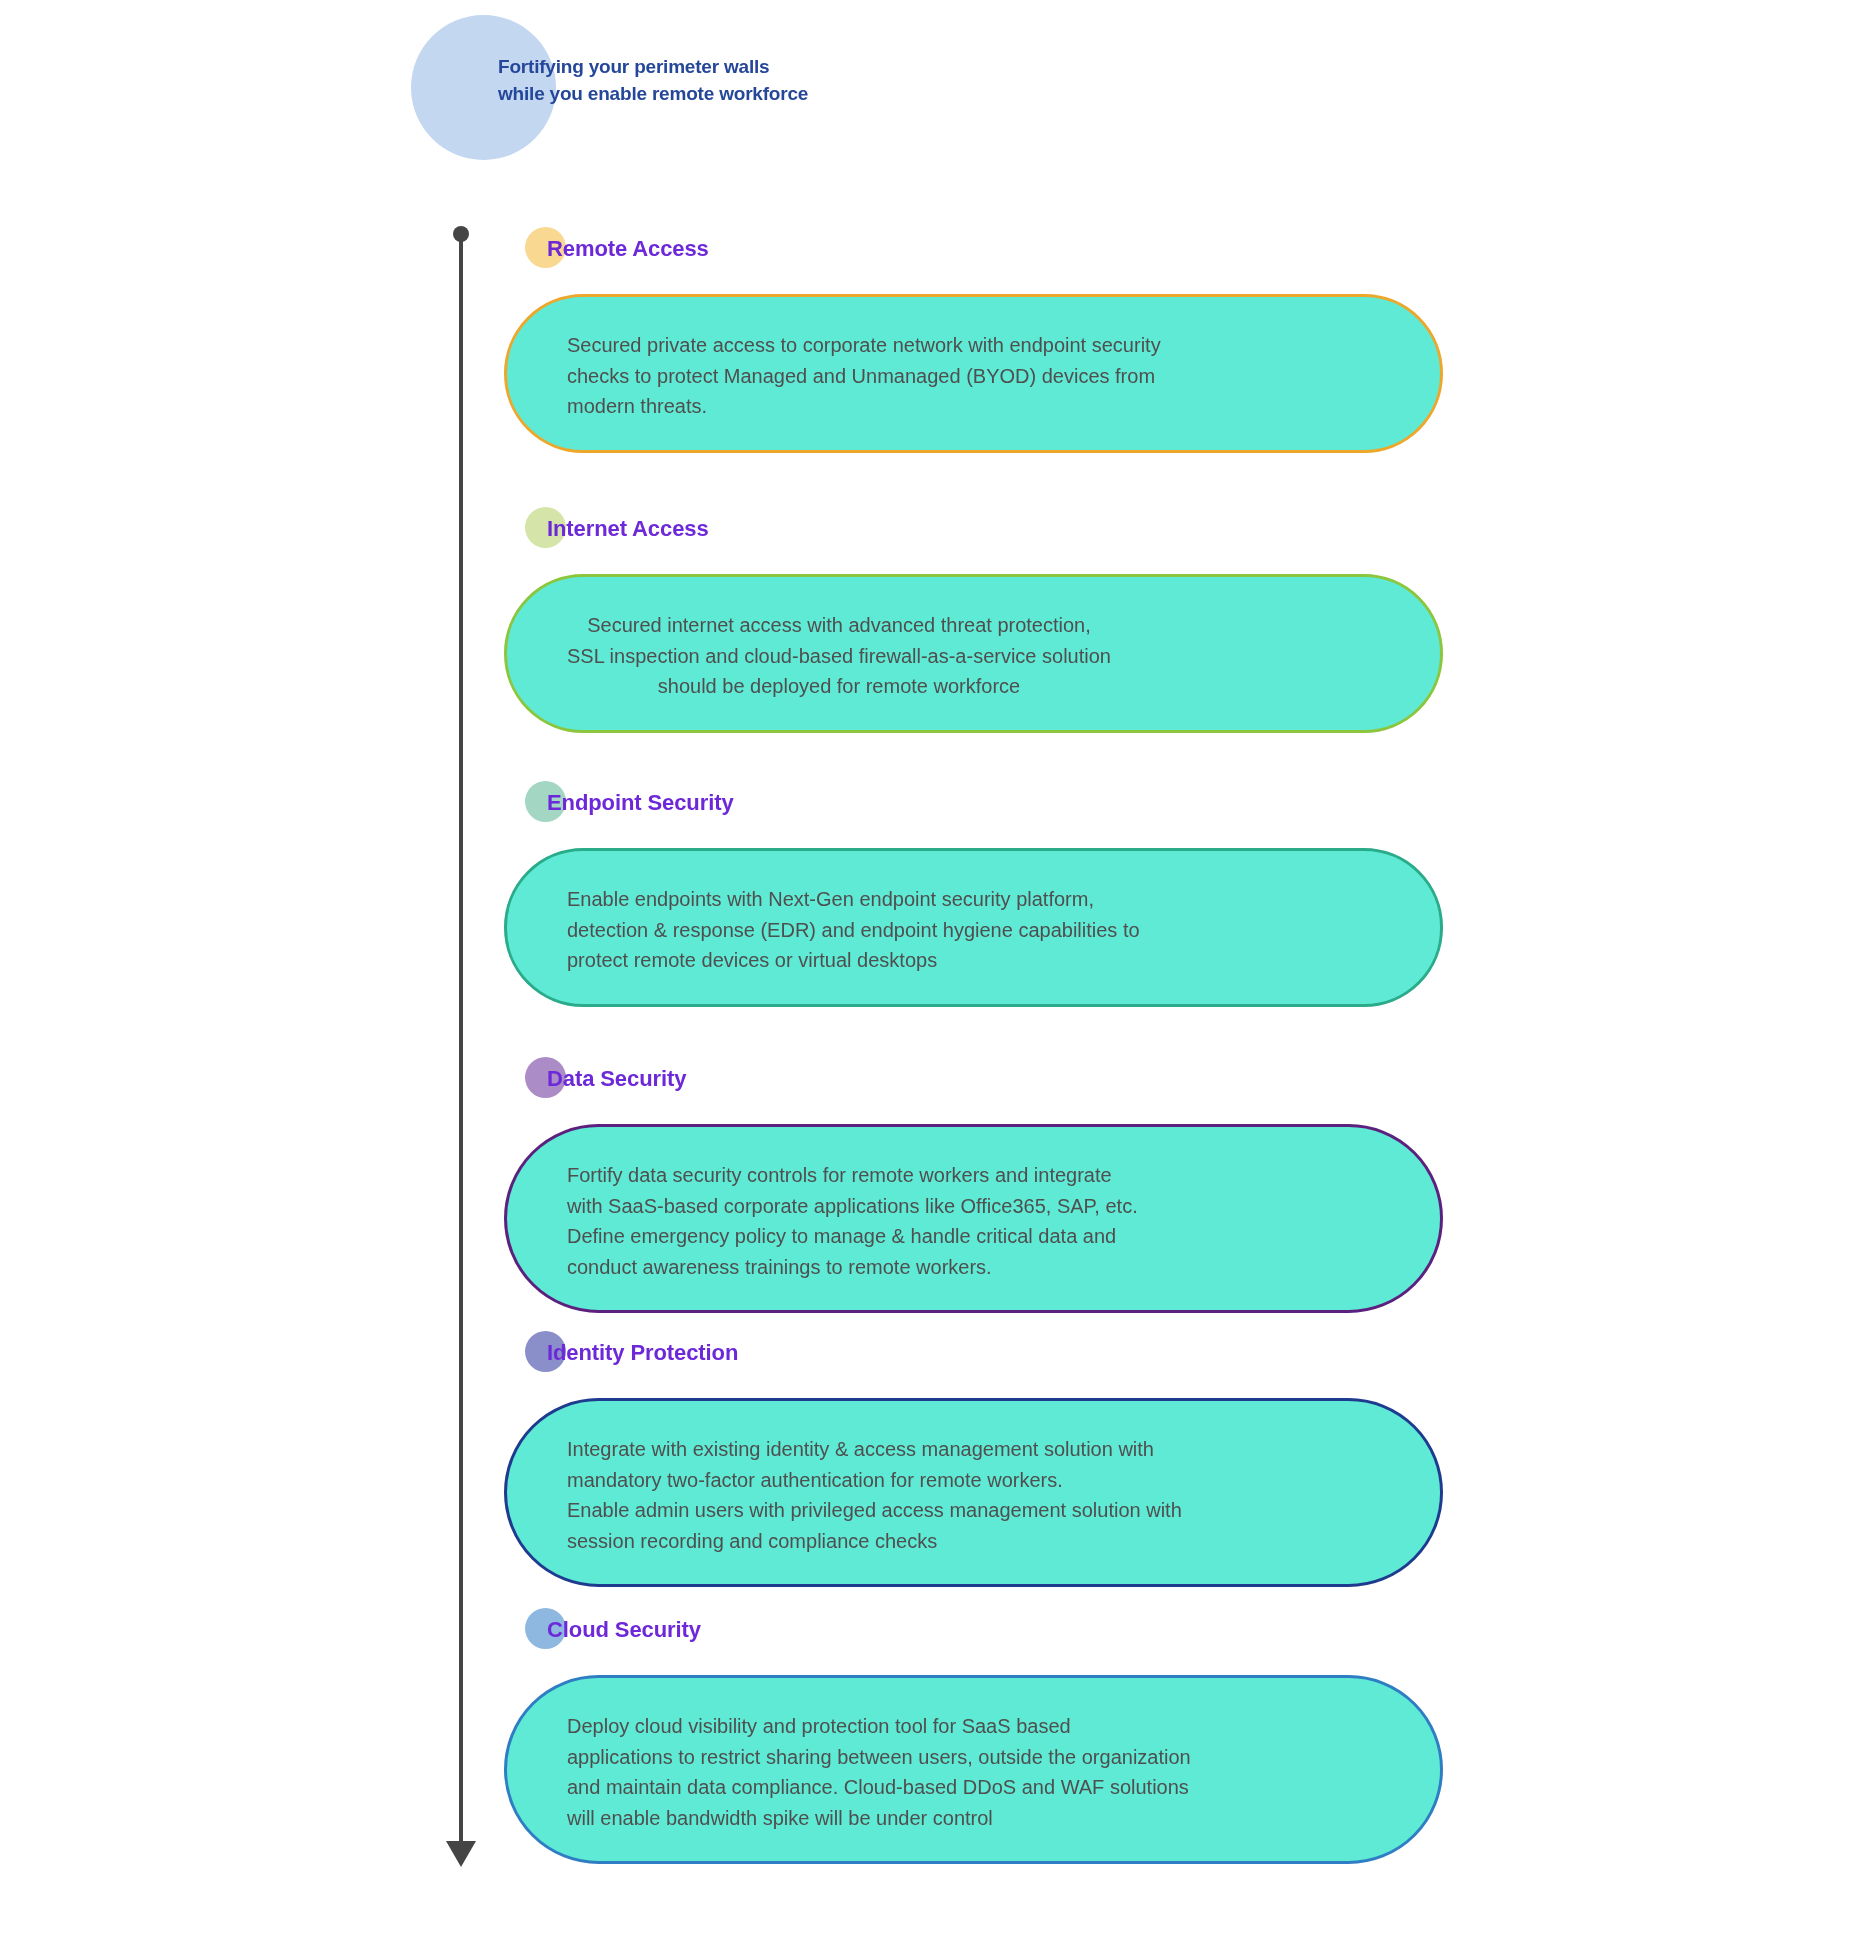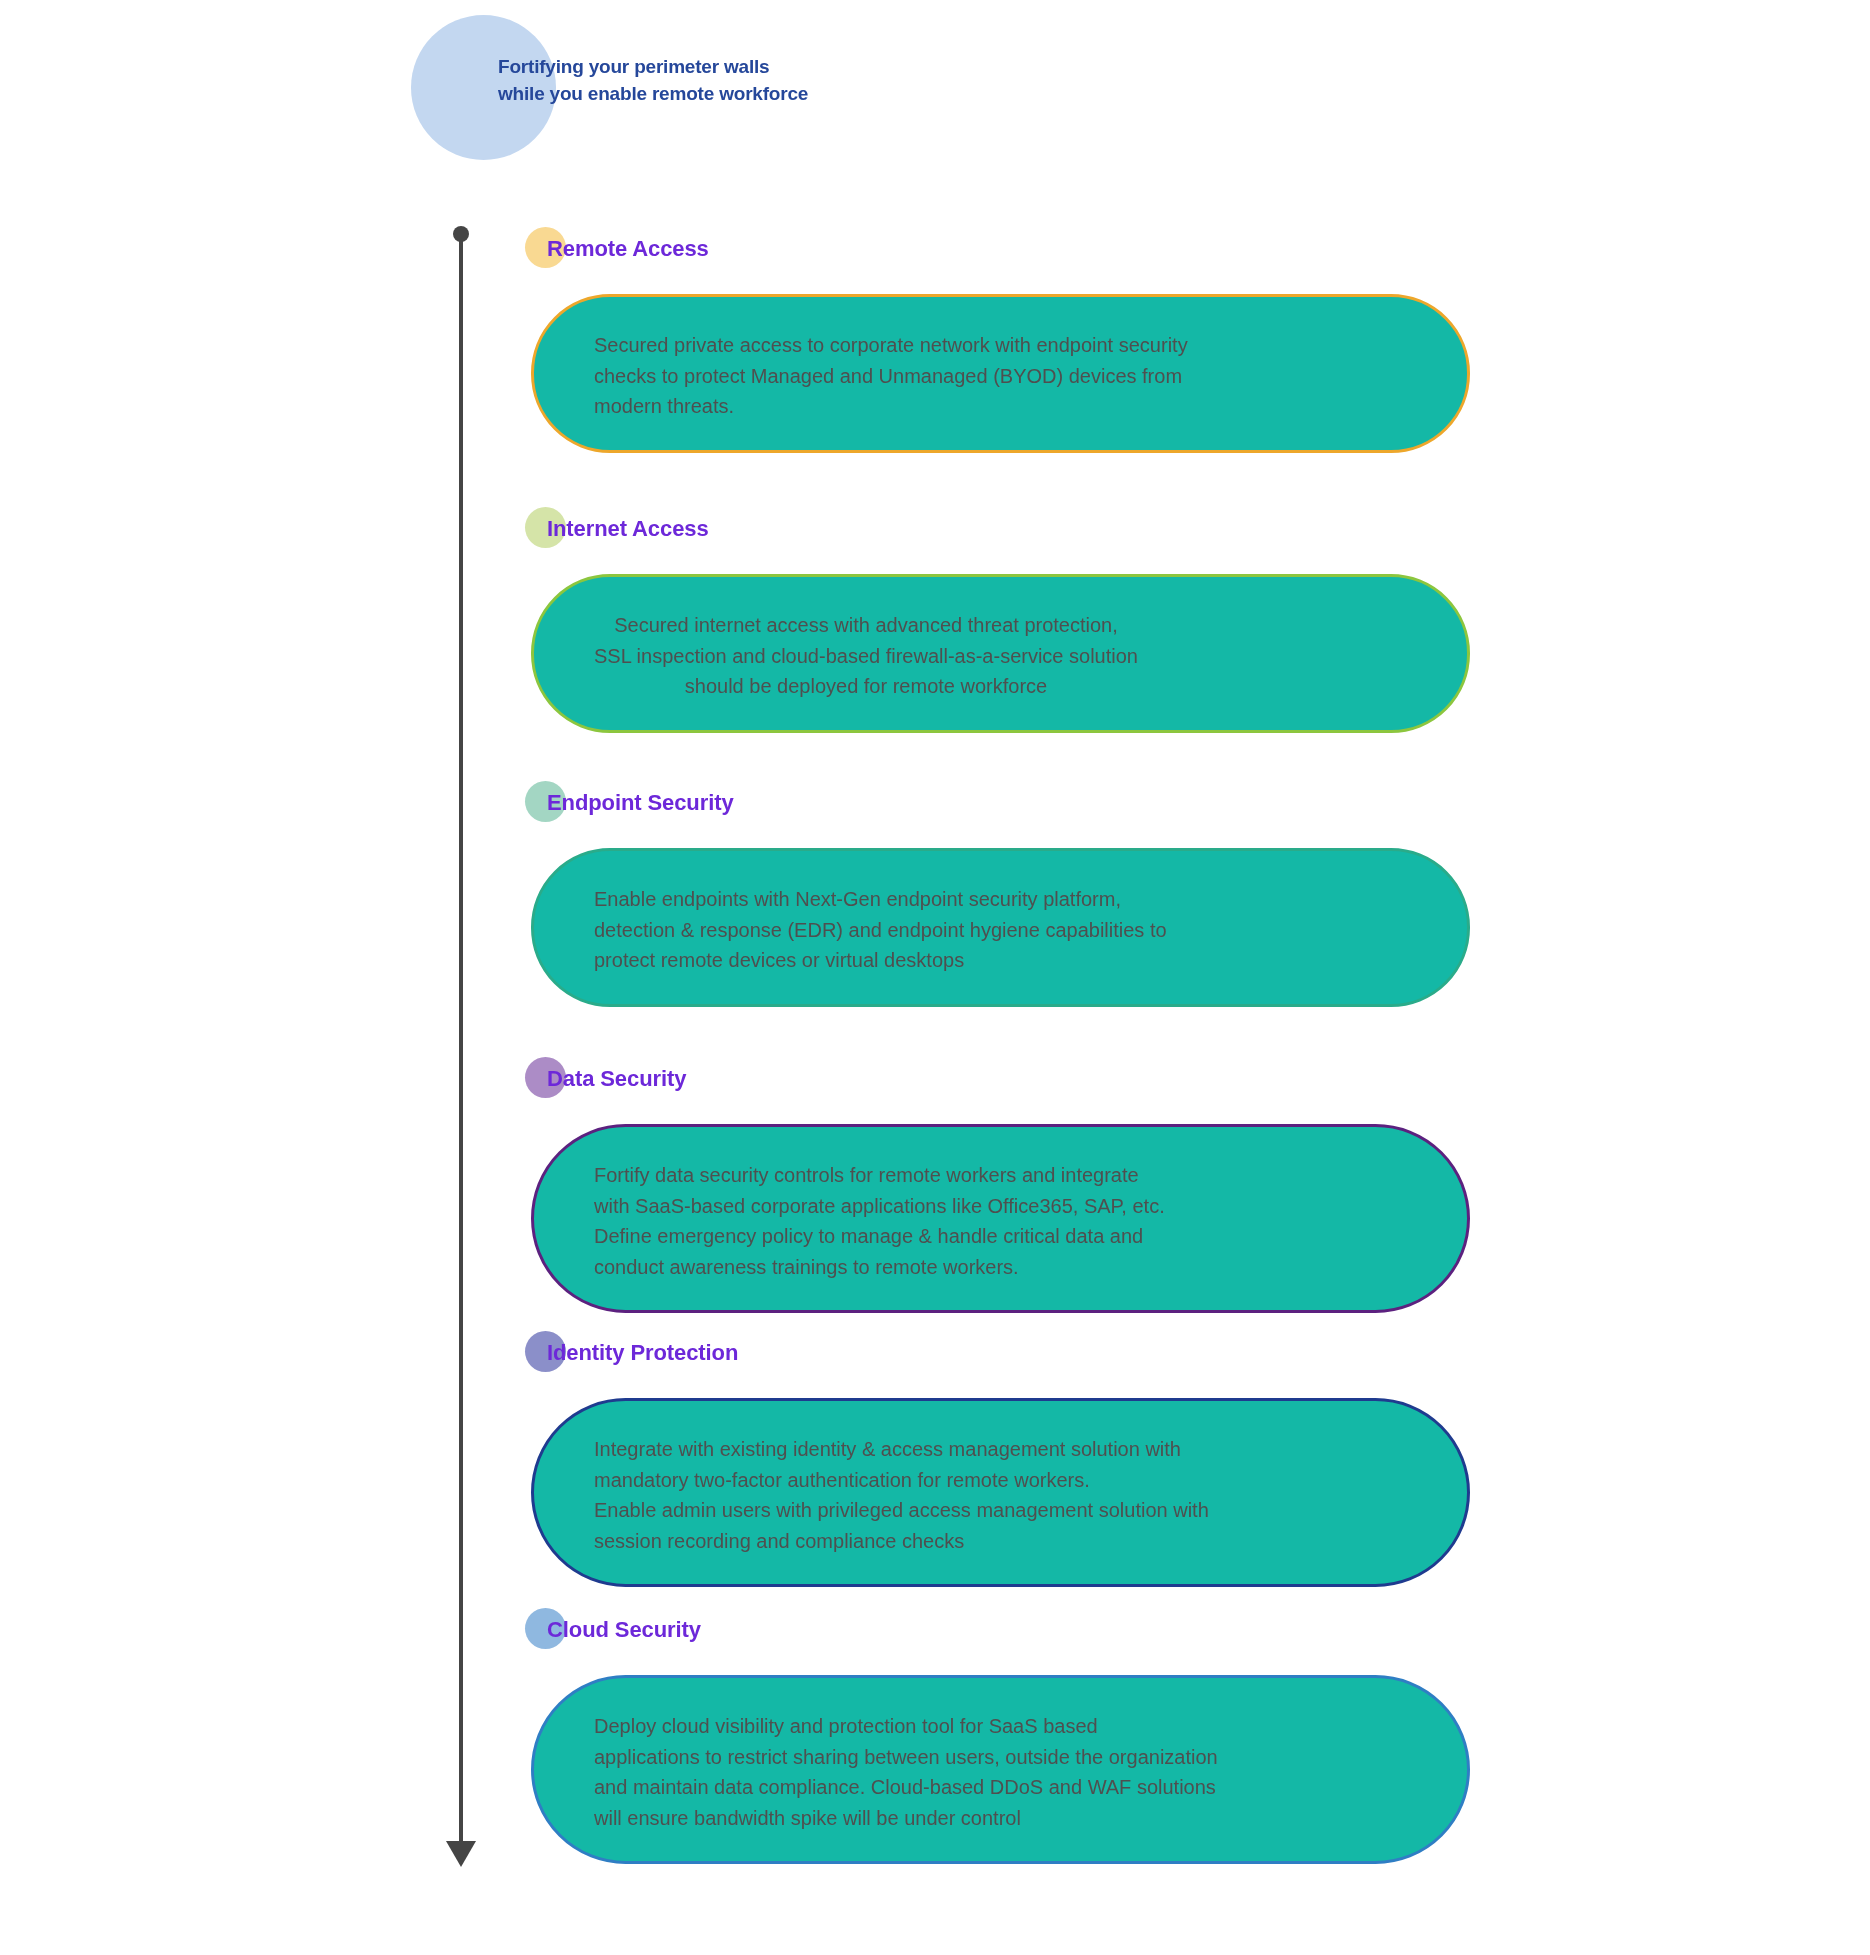--- a/index.html
+++ b/index.html
@@ -102,26 +102,26 @@
     left: 547px;
     top: 11.5px;
     color: #6d28d9;
     font-size: 22px;
     font-weight: bold;
     letter-spacing: -0.1px;
     white-space: nowrap;
   }
   .sec-box {
     position: absolute;
-    left: 531px;
+    left: 504px;
     width: 939px;
     box-sizing: border-box;
     border: 3px solid #cccccc;
     border-radius: 94px;
-    background: #14b8a6;
+    background: #5eead4;
   }
   .sec-body {
     position: absolute;
     left: 60px;
     color: #4f4f4f;
     font-size: 20px;
     line-height: 1.53;
     white-space: pre-line;
   }
 
@@ -212,16 +212,16 @@
 
 <div id="section-5" class="section">
   <div class="sec-head">
     <div class="sec-bubble" style="background: rgb(143, 184, 224);"></div>
     <div class="sec-label">Cloud Security</div>
   </div>
   <div class="sec-box" style="border-color: rgb(47, 126, 196); top: 70px; height: 189px; border-radius: 95px;">
     <div class="sec-body" style="top: 33px;">Deploy cloud visibility and protection tool for SaaS based
 applications to restrict sharing between users, outside the organization
 and maintain data compliance. Cloud-based DDoS and WAF solutions
-will ensure bandwidth spike will be under control</div>
+will enable bandwidth spike will be under control</div>
   </div>
 </div>
 
 
 </body></html>

